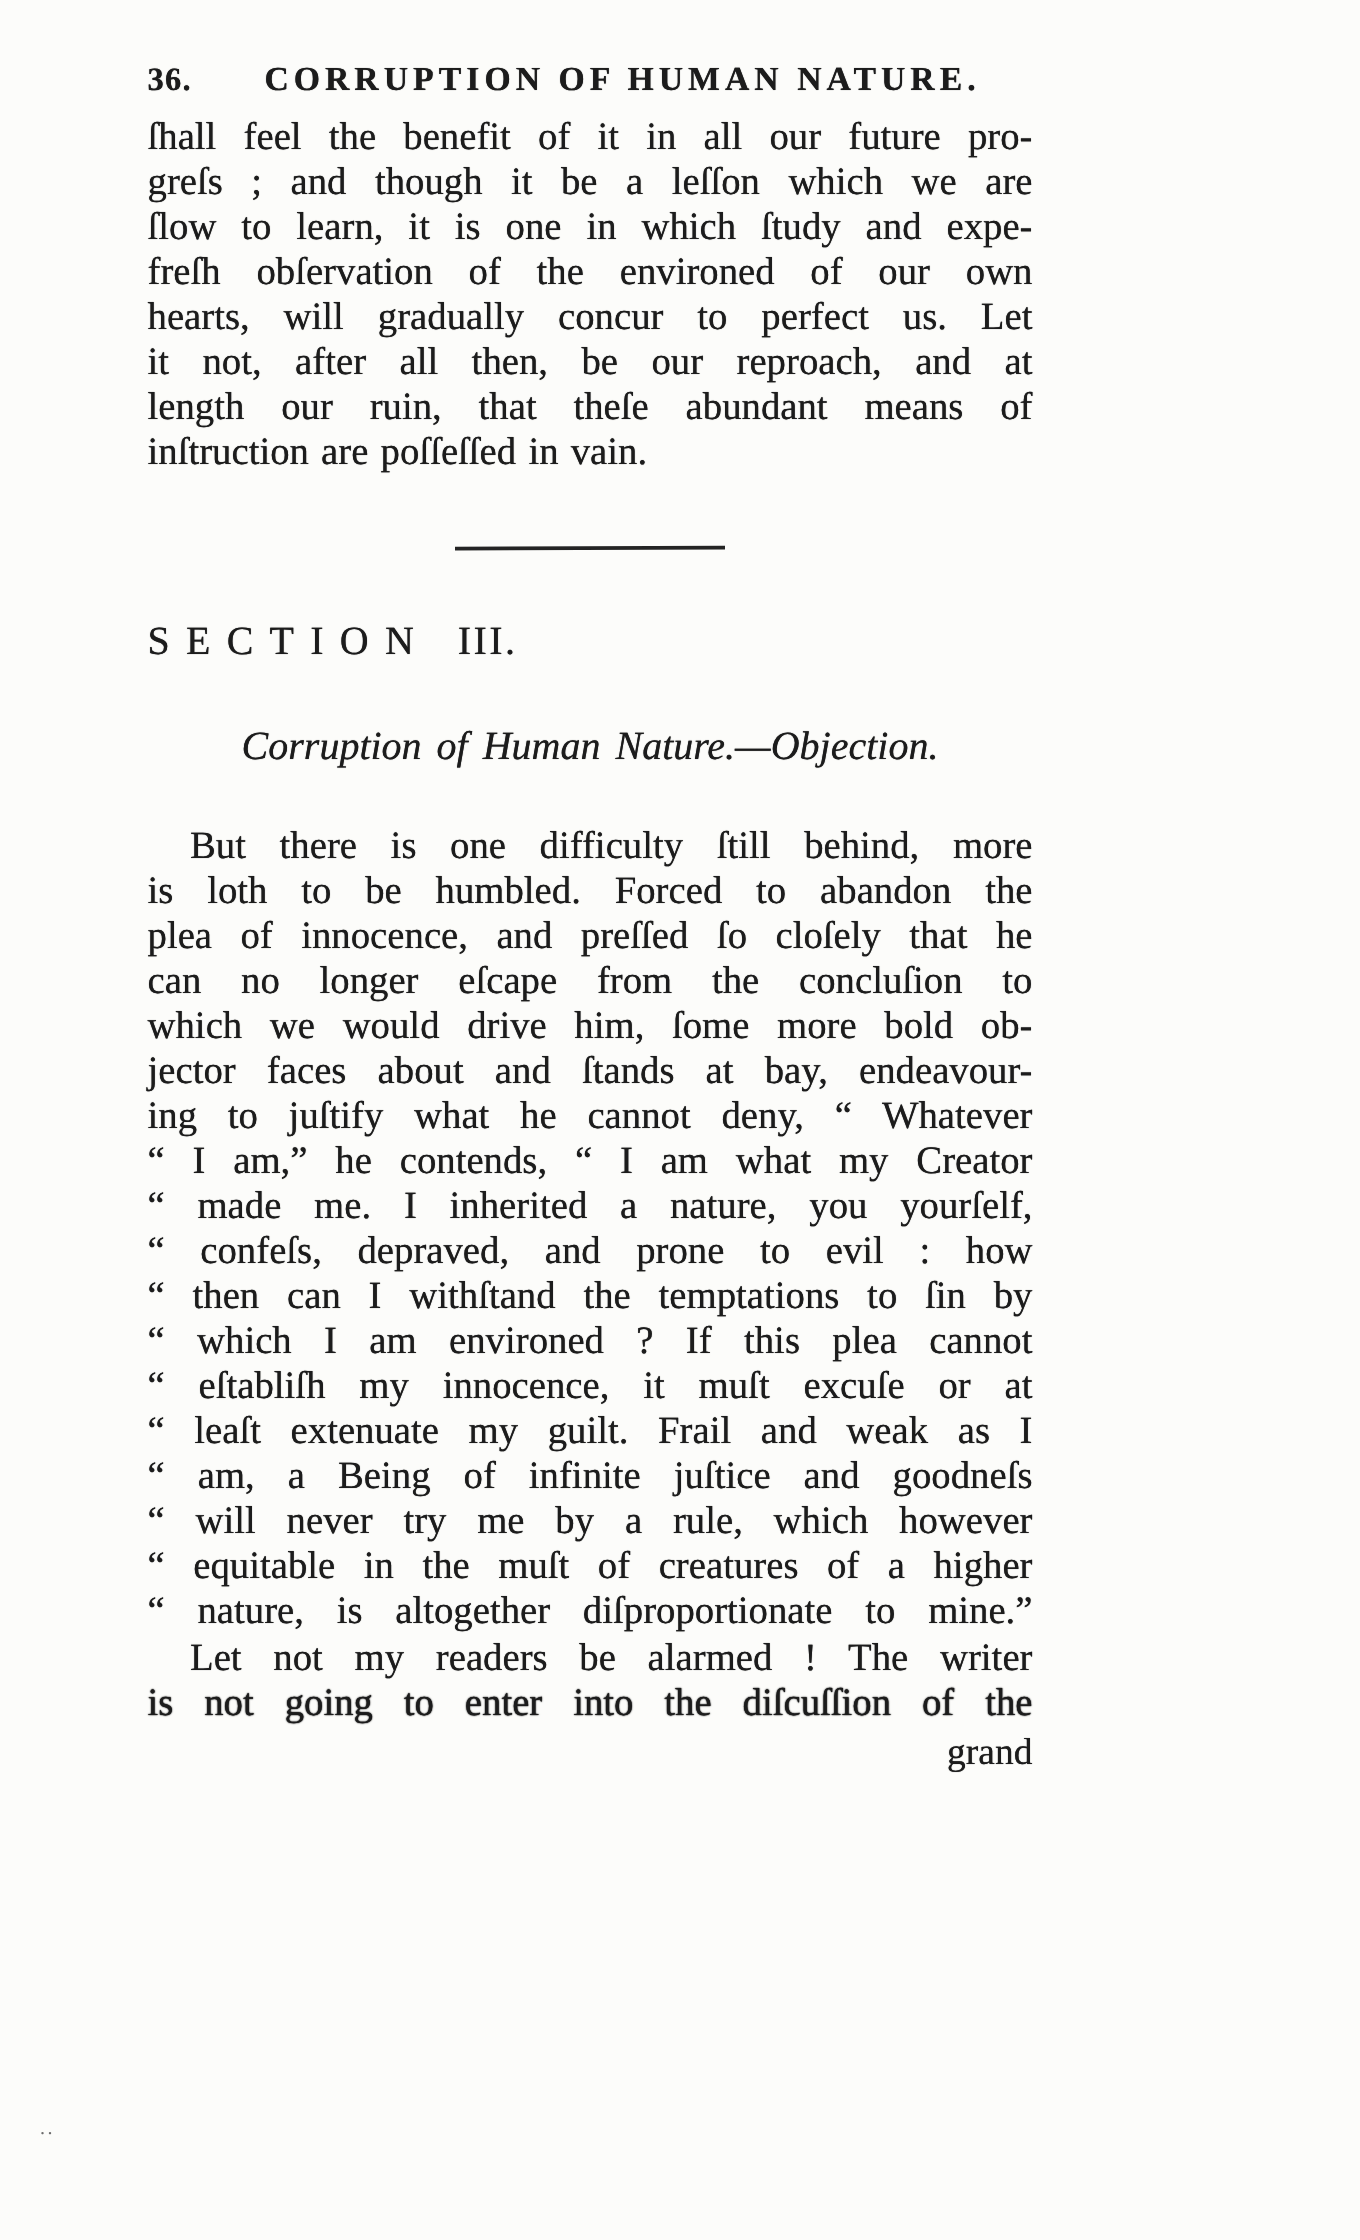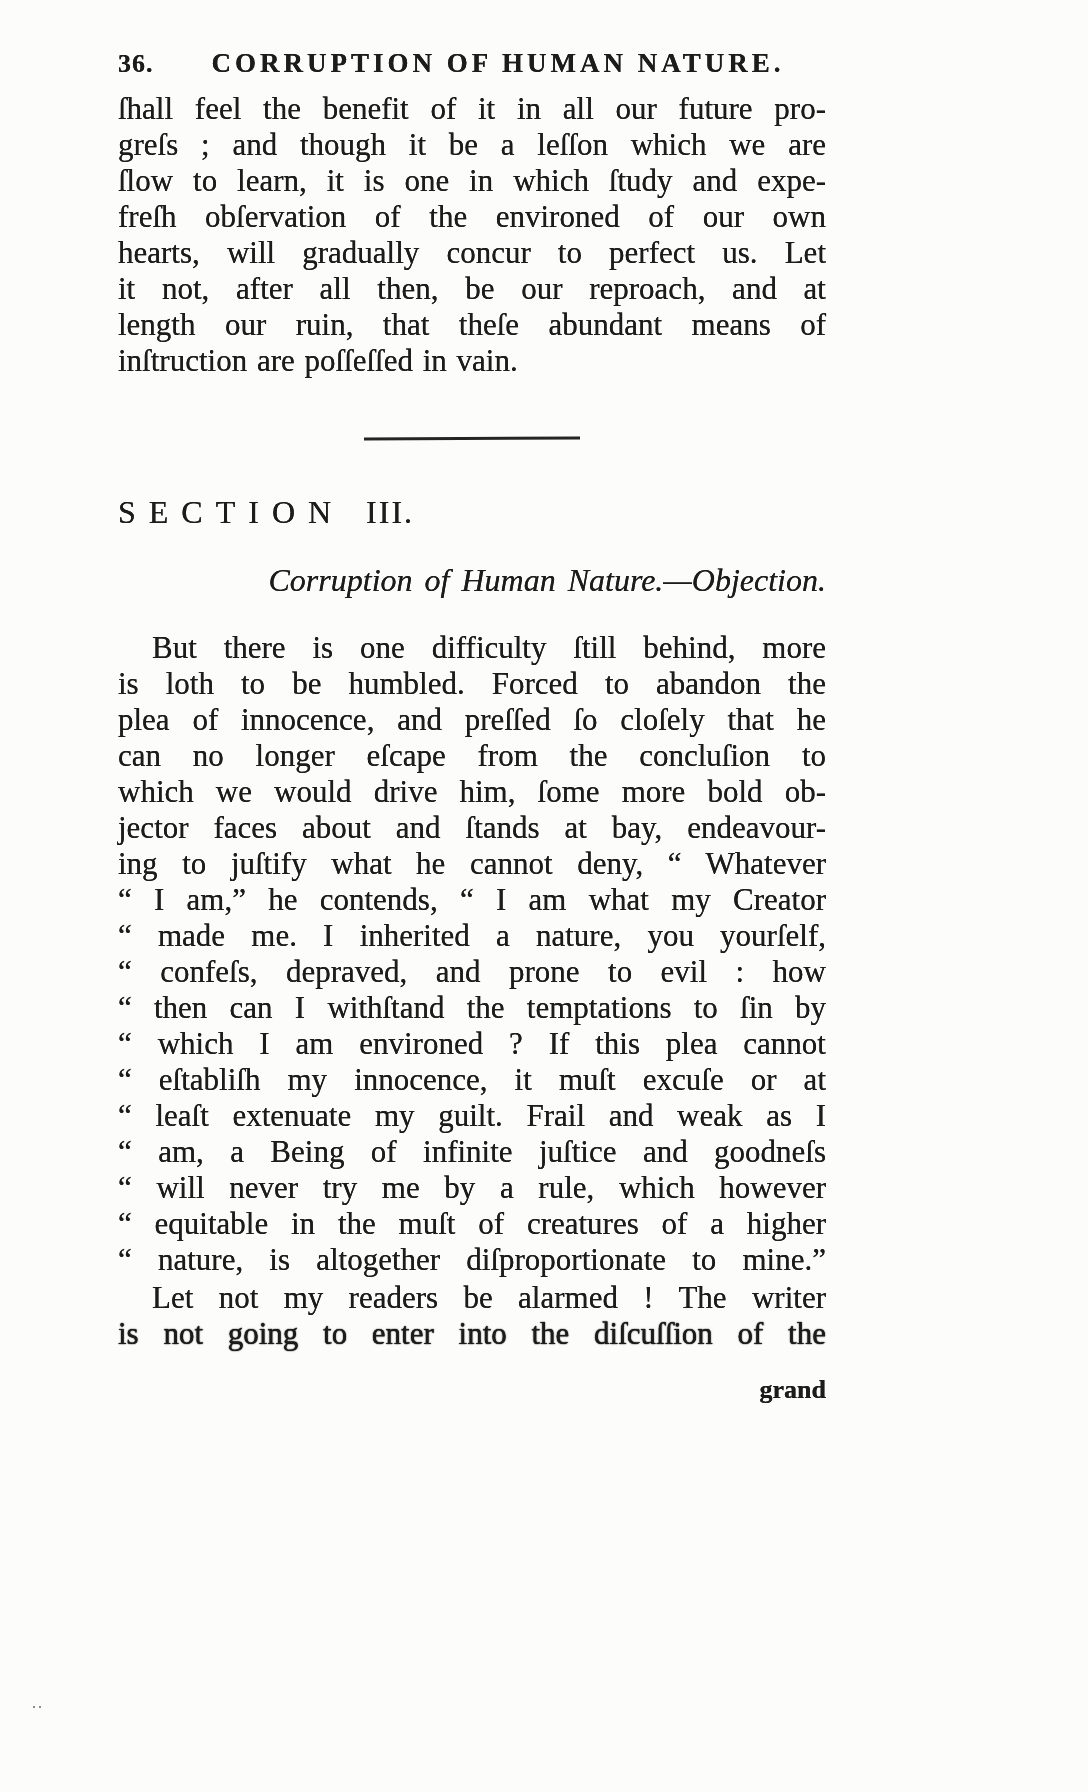--- a/index.html
+++ b/index.html
@@ -73,42 +73,41 @@
     letter-spacing:13px;
   }
   .section-word::first-letter{
     font-size:36px;
   }
   .section-number{
     letter-spacing:2px;
     margin-left:14px;
   }
   .subtitle{
-    margin-top:28px;
-    text-align:right;
+    margin-top:44px;
+    text-align:center;
     font-style:italic;
     font-size:32px;
     line-height:40px;
     word-spacing:4px;
   }
   .p2{
-    margin-top:30px;
+    margin-top:42px;
   }
   .p3{
     margin-top:2px;
   }
   .p3 .line:last-child{
     text-shadow:0 0 1.4px currentColor,0 0 0.8px currentColor;
   }
   .catchword{
-    margin-top:20px;
+    margin-top:4px;
     text-align:right;
-    font-size:26px;
+    font-size:30px;
     line-height:36px;
-    font-weight:bold;
   }
   .stray{
     position:absolute;
     left:32px;
     top:1694px;
     font-size:16px;
     color:#6b6b6b;
     letter-spacing:2px;
   }
 </style>

